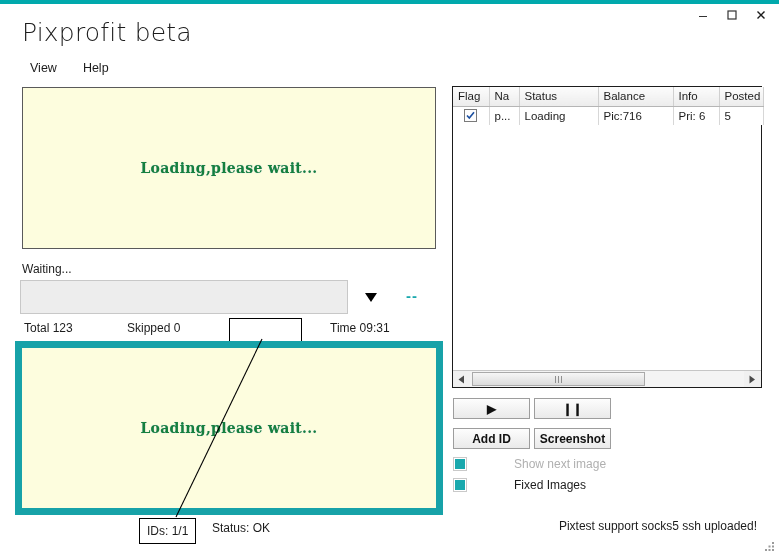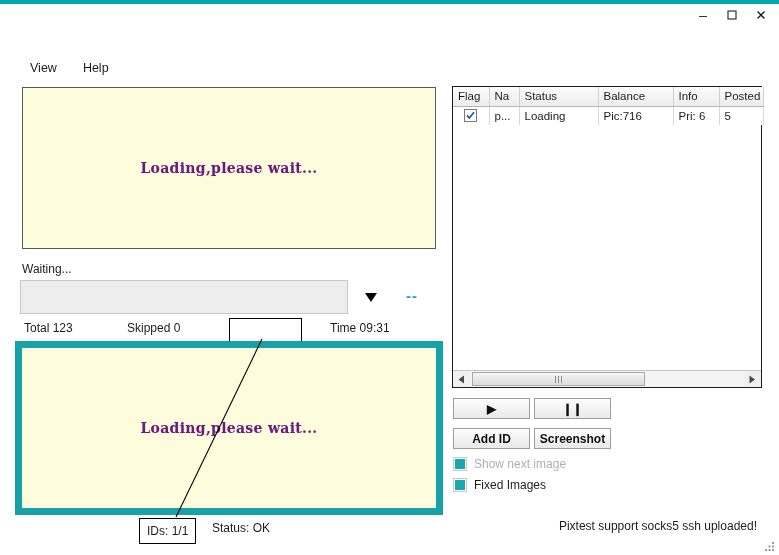--- a/index.html
+++ b/index.html
@@ -68,21 +68,21 @@
   }
   .img-panel-2 {
     width: 100%; height: 100%;
     background: #fdfdde;
     display: flex; align-items: center; justify-content: center;
   }
   .loading-text {
     font-family: "DejaVu Serif", serif;
     font-weight: bold;
     font-size: 14px;
-    color: #701a75;
+    color: #15803d;
     text-shadow: 0 0 1px #b7c2e4;
     letter-spacing: 0.3px;
     user-select: none;
   }
   
   .waiting-label {
     position: absolute; left: 22px; top: 262px;
     font-size: 12px; color: #1c1c1c;
   }
   .progress-outer {
@@ -220,21 +220,21 @@
   }
   .cb-show  { left: 453px; top: 457px; }
   .cb-fixed { left: 453px; top: 478px; }
   .cb-box {
     width: 14px; height: 14px;
     border: 1px solid #c9c9c9; background: #fff;
     display: flex; align-items: center; justify-content: center;
   }
   .cb-fill { width: 10px; height: 10px; background: #19a8ad; }
   .cb-fill.dim { background: #19a8ad; }
-  .cb-label { font-size: 12px; color: #1c1c1c; }
+  .cb-label { font-size: 12px; color: #1c1c1c; margin-left: 40px; }
   .cb-label.disabled { color: #b0b0b0; }
   
   .footer-note {
     position: absolute; right: 22px; bottom: 22px;
     font-size: 12px; color: #1c1c1c; white-space: nowrap;
   }
   .resize-grip {
     position: absolute; right: 3px; bottom: 3px;
     width: 13px; height: 13px;
   }
@@ -257,20 +257,21 @@
         <rect x="2" y="2" width="8" height="8" fill="none" stroke="#333" stroke-width="1.2"></rect>
       </svg>
     </div>
     <div class="win-btn">
       <svg width="12" height="12" viewBox="0 0 12 12">
         <path d="M2.5,2.5 L9.5,9.5 M9.5,2.5 L2.5,9.5" stroke="#1b1b1b" stroke-width="1.4" fill="none"></path>
       </svg>
     </div>
   </div>
 
+  <div class="app-title">Pixprofit beta</div>
 
   <div class="menubar">
     <div class="menu-item">View</div>
     <div class="menu-item">Help</div>
   </div>
 
   <div class="img-panel-1">
     <span class="loading-text">Loading,please wait...</span>
   </div>
 

